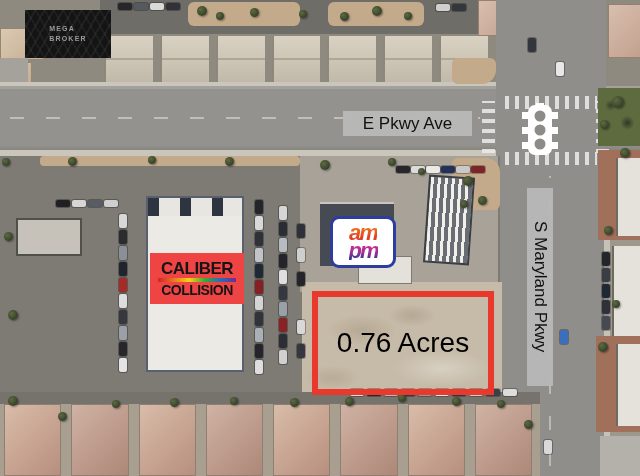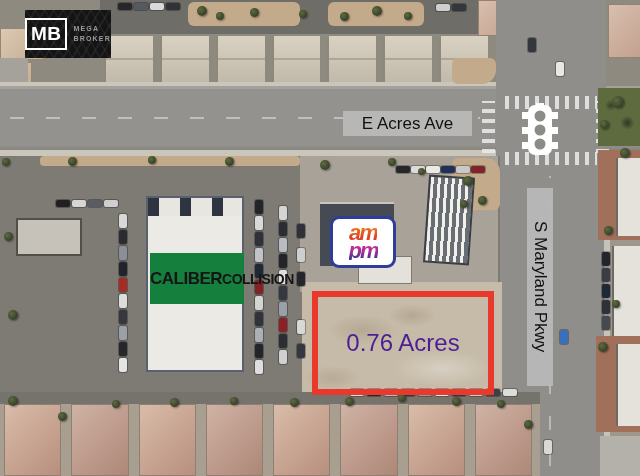--- a/index.html
+++ b/index.html
@@ -88,38 +88,38 @@
   .traffic{left:521px;top:103px;width:38px;height:54px;}
   .ampm-logo{left:330px;top:216px;width:66px;height:52px;background:#fff;
     border:3px solid #2e3d9c;border-radius:9px;display:flex;flex-direction:column;
     align-items:center;justify-content:center;box-sizing:border-box;}
   .ampm-word{font-style:italic;font-weight:bold;font-size:22px;line-height:.8;
     letter-spacing:-2px;}
   .ampm-am{color:#e33f24;background:linear-gradient(180deg,#f08a1d 0%,#e33f24 75%);
     -webkit-background-clip:text;background-clip:text;-webkit-text-fill-color:transparent;}
   .ampm-pm{color:#d42f8d;background:linear-gradient(180deg,#e0308c 0%,#a52d98 55%,#2b3a8f 100%);
     -webkit-background-clip:text;background-clip:text;text-decoration:underline;-webkit-text-fill-color:transparent;}
-  .caliber-logo{left:150px;top:253px;width:94px;height:51px;background:#15803d;
-    display:flex;align-items:center;justify-content:flex-start;color:#151515;}
+  .caliber-logo{left:150px;top:253px;width:94px;height:51px;background:#ef4444;
+    display:flex;flex-direction:column;align-items:center;justify-content:center;color:#151515;}
   .caliber-l1{font-weight:bold;font-size:17px;letter-spacing:-.5px;line-height:1;}
   .caliber-bar{width:78px;height:3.5px;margin:1.5px 0;
     background:linear-gradient(90deg,#d22027,#e87722,#f7d117,#3aaa35,#2e6db4,#6f2c91);}
   .caliber-l2{font-weight:bold;font-size:14px;letter-spacing:-.5px;line-height:1;}
   .gold-logo{left:8px;top:258px;width:94px;height:46px;background:#0d0a04;
     display:flex;flex-direction:column;align-items:center;justify-content:center;
     box-shadow:inset 0 0 14px rgba(190,150,60,.25);}
   .gold-diamond{width:8px;height:8px;border:1.5px solid #caa53f;transform:rotate(45deg);
     margin-bottom:-3px;}
   .gold-name{font-family:"DejaVu Serif",serif;font-weight:bold;font-size:13px;
     color:#e7c56a;text-shadow:0 0 2px #7a5a18,0 1px 0 #3a2c08;white-space:nowrap;}
   .gold-pill{width:62px;height:6px;border-radius:3px;background:#f2ead6;margin-top:2px;
     box-shadow:0 0 3px #caa53f;}
   .parcel{left:312px;top:291px;width:182px;height:104px;border:6px solid #e8392c;
     box-sizing:border-box;z-index:15;display:flex;align-items:center;justify-content:center;}
-  .parcel-label{color:#4c1d95;font-size:24px;}
+  .parcel-label{color:#000000;font-size:28px;}
 </style>
 </head>
 <body>
 
 <div id="stage">
 
   <div class="abs zone-top"></div>
   <div class="abs street-top"></div>
   <div class="abs island" style="left:188px;top:2px;width:112px;height:24px;"></div>
   <div class="abs island" style="left:328px;top:2px;width:96px;height:24px;"></div>
@@ -178,28 +178,27 @@
   <div class="abs bldg bldg-right" style="left:616px;top:344px;width:24px;height:82px;"></div>
   <div class="abs bldg bldg-right" style="left:600px;top:436px;width:40px;height:40px;border-left:none;background:#b4b1aa;"></div>
 
   <div class="abs bldg bldg-goldfinger"></div>
   <div class="abs bldg bldg-caliber"></div>
   <div class="abs bldg bldg-ampm"></div>
   <div class="abs bldg bldg-ampm-white"></div>
   <div class="abs billboard"></div>
 
   <div class="abs overlay mb-logo">
-    <div class="mb-box">MB</div>
     <div class="mb-name">
       <div>MEGA</div>
       <div>BROKER</div>
     </div>
   </div>
 
-  <div class="abs overlay street-label label-pyle">E Acres Ave</div>
+  <div class="abs overlay street-label label-pyle">E Pkwy Ave</div>
 
   <svg class="abs overlay traffic" viewBox="0 0 38 54">
     <rect x="15" y="0" width="8" height="6" fill="#fff"></rect>
     <rect x="1" y="9" width="7" height="7" fill="#fff"></rect>
     <rect x="30" y="9" width="7" height="7" fill="#fff"></rect>
     <rect x="1" y="24" width="7" height="7" fill="#fff"></rect>
     <rect x="30" y="24" width="7" height="7" fill="#fff"></rect>
     <rect x="1" y="39" width="7" height="7" fill="#fff"></rect>
     <rect x="30" y="39" width="7" height="7" fill="#fff"></rect>
     <rect x="7" y="2" width="24" height="50" rx="7" fill="#fff"></rect>

